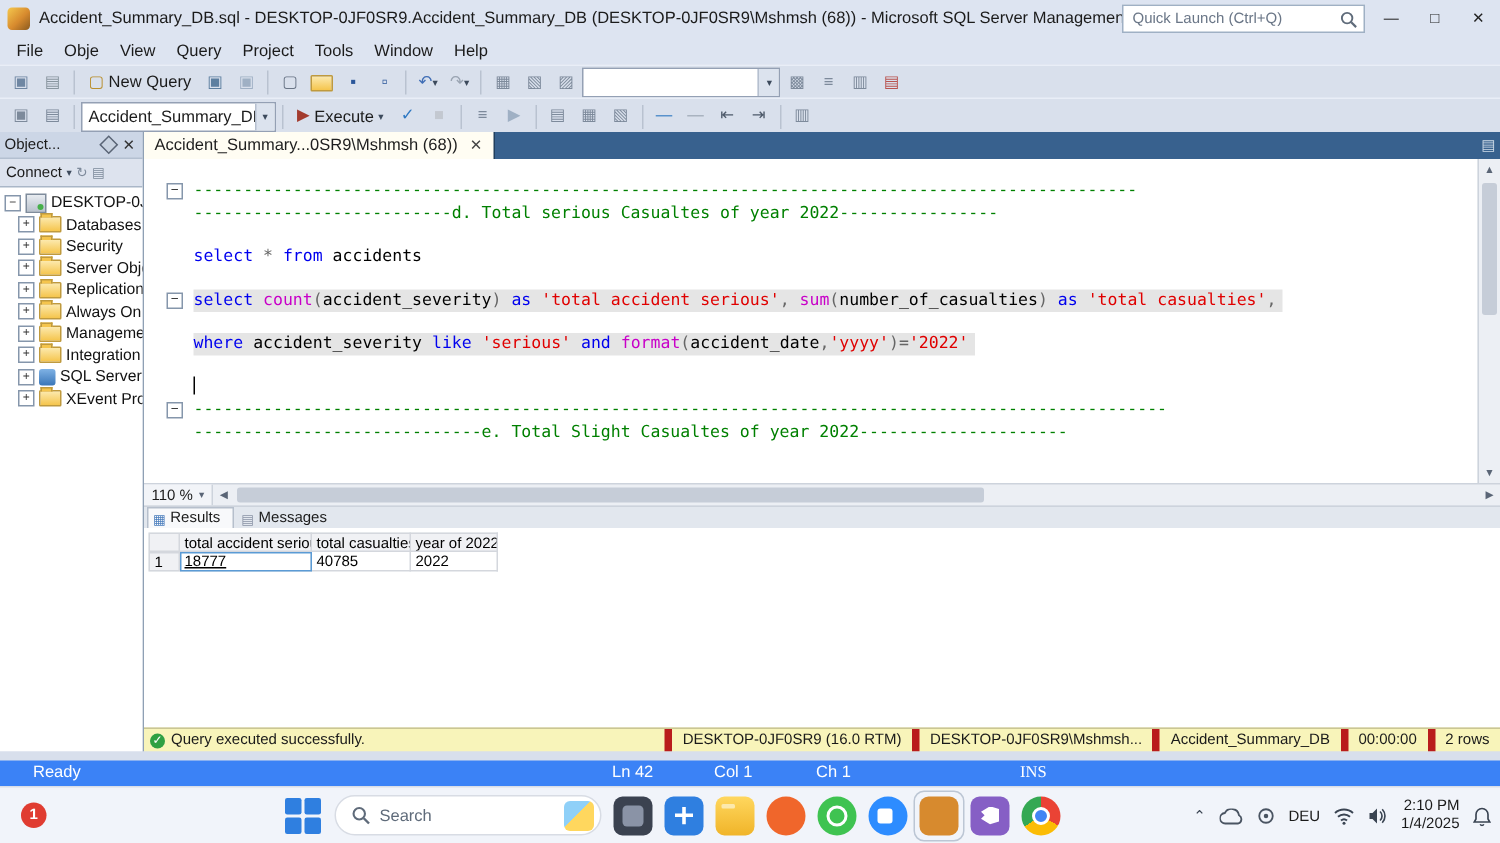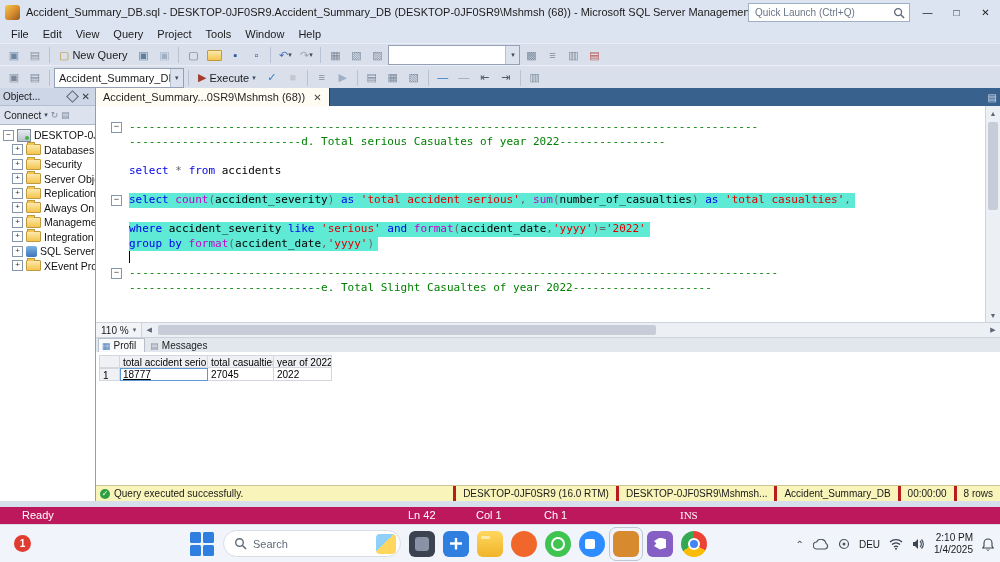--- a/index.html
+++ b/index.html
@@ -57,21 +57,21 @@
   .doc-tab{background:#fffdf3;display:flex;align-items:center;gap:8px;padding:0 7px;font-size:11px;color:#1e1e1e;border-right:1px solid #203f5e;}
   .tab-close{font-size:10px;color:#444;}
   .tabbar-end{margin-left:auto;display:flex;align-items:center;padding-right:3px;color:#cfdbe8;font-size:10px;}
 
   .editor{height:216px;background:#fff;position:relative;overflow:hidden;}
   .code-wrap{position:absolute;top:14px;left:0;right:15px;}
   .code-line{display:flex;height:14.6px;}
   .fold-col{width:33px;flex:none;position:relative;}
   .fold-box{position:absolute;left:15px;top:2px;width:9px;height:9px;border:1px solid #8596ab;background:#fff;font-size:9px;line-height:7px;text-align:center;color:#333;}
   .code-text{white-space:pre;font-family:"DejaVu Sans Mono",monospace;font-size:11px;line-height:14.6px;padding-right:4px;}
-  .code-text.sel{background:#5eead4;text-align:center;}
+  .code-text.sel{background:#e5e5e5;text-align:center;}
   .caret{display:inline-block;width:1px;height:12px;background:#000;vertical-align:-2px;}
   .sg-c{color:#008000;}.sg-k{color:#0000ee;}.sg-f{color:#c800c8;}.sg-s{color:#e00000;}.sg-o{color:#666;}.sg-t{color:#000;}
   .vscroll{position:absolute;top:0;right:0;bottom:0;width:14px;background:#eceff4;border-left:1px solid #cdd3dc;}
   .vs-arrow{height:14px;display:flex;align-items:center;justify-content:center;font-size:7px;color:#5a6576;}
   .vs-arrow.down{position:absolute;bottom:0;left:0;right:0;}
   .vs-thumb{position:absolute;top:16px;left:2px;right:2px;height:88px;background:#c6cdd8;border-radius:2px;}
 
   .hscroll{height:14px;display:flex;align-items:stretch;background:#eceff4;border-top:1px solid #cdd3dc;}
   .zoom{display:flex;align-items:center;gap:4px;font-size:10px;color:#1b1b1b;padding:0 5px;border-right:1px solid #cdd3dc;background:#f2f4f8;}
   .zoom-caret{font-size:7px;color:#5a6576;}
@@ -88,24 +88,24 @@
   .g-row{display:flex;}
   .g-cell{height:13px;line-height:13px;font-size:10px;padding:0 3px;border-right:1px solid #d4d7dd;border-bottom:1px solid #d4d7dd;white-space:nowrap;overflow:hidden;flex:none;box-sizing:border-box;}
   .g-head{background:#f0f1f4;border-top:1px solid #d4d7dd;}
   .g-corner{width:21px;}
   .g-row .g-cell:first-child{border-left:1px solid #d4d7dd;}
   .focus{outline:1px solid #5b9bd5;outline-offset:-1px;text-decoration:underline;}
 
   .ybar{height:15px;display:flex;align-items:stretch;background:#f8f4ba;border-top:1px solid #cac694;font-size:10px;color:#1a1a1a;}
   .ymsg{display:flex;align-items:center;gap:4px;padding-left:4px;flex:1;min-width:0;}
   .ycheck{width:10px;height:10px;border-radius:50%;background:#2ea043;color:#fff;font-size:8px;line-height:10px;text-align:center;flex:none;}
-  .yseg{display:flex;align-items:center;padding:0 7px;border-left:3px solid #b91c1c;white-space:nowrap;text-align:right;}
+  .yseg{display:flex;align-items:center;padding:0 7px;border-left:5px solid #b91c1c;white-space:nowrap;text-align:right;}
 
   .strip{position:absolute;top:501px;left:0;right:0;height:6px;background:#d8dfec;}
-  .bluebar{position:absolute;top:507px;left:0;right:0;height:17px;background:#be185d;color:#fff;font-size:11px;}
+  .bluebar{position:absolute;top:507px;left:0;right:0;height:17px;background:#3b82f6;color:#fff;font-size:11px;}
   .bb-ready{position:absolute;left:22px;top:2px;}
   .bb-item{position:absolute;top:2px;}
 
   
   .taskbar{position:absolute;top:524px;left:0;right:0;height:38px;background:#f1f4fa;border-top:1px solid #d9dee8;}
   .tb-badge{position:absolute;left:14px;top:10px;width:17px;height:17px;border-radius:50%;background:#e03c31;color:#fff;font-size:10px;font-weight:bold;display:flex;align-items:center;justify-content:center;}
   .tb-center{position:absolute;left:188px;top:5px;display:flex;align-items:center;gap:8px;}
   .start{width:27px;height:27px;display:grid;grid-template-columns:11px 11px;grid-template-rows:11px 11px;gap:2px;place-content:center;}
   .start span{background:#2f7fe0;border-radius:1.5px;}
   .search-pill{width:178px;height:27px;background:#fff;border:1px solid #d8dce4;border-radius:14px;display:flex;align-items:center;gap:6px;padding:0 4px 0 10px;font-size:11px;color:#5f6b7a;box-sizing:border-box;}
@@ -147,21 +147,21 @@
     </div>
     <div class="win-controls">
         <span class="win-btn">—</span>
         <span class="win-btn">□</span>
         <span class="win-btn">✕</span>
       </div>
   </div>
 
   <div class="menubar">
       <span class="menu-item">File</span>
-      <span class="menu-item">Edit</span>
+      <span class="menu-item">Obje</span>
       <span class="menu-item">View</span>
       <span class="menu-item">Query</span>
       <span class="menu-item">Project</span>
       <span class="menu-item">Tools</span>
       <span class="menu-item">Window</span>
       <span class="menu-item">Help</span>
     </div>
 
   <div class="tbar tb1">
       <span class="tbi">
@@ -399,21 +399,20 @@
             </div>
             <div class="code-line">
               <span class="fold-col"></span>
             </div>
             <div class="code-line">
               <span class="fold-col"></span>
               <span class="code-text sel"><span class="sg-k">where </span><span class="sg-t">accident_severity </span><span class="sg-k">like </span><span class="sg-s">'serious' </span><span class="sg-k">and </span><span class="sg-f">format</span><span class="sg-o">(</span><span class="sg-t">accident_date</span><span class="sg-o">,</span><span class="sg-s">'yyyy'</span><span class="sg-o">)=</span><span class="sg-s">'2022'</span></span>
             </div>
             <div class="code-line">
               <span class="fold-col"></span>
-              <span class="code-text sel"><span class="sg-k">group by </span><span class="sg-f">format</span><span class="sg-o">(</span><span class="sg-t">accident_date</span><span class="sg-o">,</span><span class="sg-s">'yyyy'</span><span class="sg-o">)</span></span>
             </div>
             <div class="code-line">
               <span class="fold-col"></span>
               <span class="code-text"><span class="caret"></span></span>
             </div>
             <div class="code-line">
               <span class="fold-col">
                 <span class="fold-box">−</span>
               </span>
               <span class="code-text"><span class="sg-c">--------------------------------------------------------------------------------------------------</span></span>
@@ -438,54 +437,54 @@
         <div class="hs-arrow">◀</div>
         <div class="hs-track">
           <div class="hs-thumb"></div>
         </div>
         <div class="hs-arrow">▶</div>
       </div>
 
       <div class="rtabs">
         <div class="rtab active">
           <span class="rtab-g">▦</span>
-          <span>Profil</span>
+          <span>Results</span>
         </div>
         <div class="rtab">
           <span class="rtab-g" style="color:#8a93a6">▤</span>
           <span>Messages</span>
         </div>
       </div>
 
       <div class="grid-area">
           <div class="g-row">
             <div class="g-cell g-head g-corner"></div>
             <div class="g-cell g-head" style="width: 88px;">total accident serious</div>
             <div class="g-cell g-head" style="width: 66px;">total casualties</div>
             <div class="g-cell g-head" style="width: 58px;">year of 2022</div>
           </div>
           <div class="g-row">
             <div class="g-cell g-head g-corner">1</div>
             <div class="g-cell focus" style="width: 88px;">18777</div>
-            <div class="g-cell" style="width: 66px;">27045</div>
+            <div class="g-cell" style="width: 66px;">40785</div>
             <div class="g-cell" style="width: 58px;">2022</div>
           </div>
         </div>
 
       <div class="ybar">
         <div class="ymsg">
           <span class="ycheck">✓</span>
           <span>Query executed successfully.</span>
         </div>
         <div style="display:flex">
             <div class="yseg">DESKTOP-0JF0SR9 (16.0 RTM)</div>
             <div class="yseg">DESKTOP-0JF0SR9\Mshmsh...</div>
             <div class="yseg">Accident_Summary_DB</div>
             <div class="yseg">00:00:00</div>
-            <div class="yseg">8 rows</div>
+            <div class="yseg">2 rows</div>
           </div>
       </div>
     </div>
   </div>
 
   <div class="strip"></div>
 
   <div class="bluebar">
     <span class="bb-ready">Ready</span>
   <span class="bb-item" style="left: 408px;">Ln 42</span>

